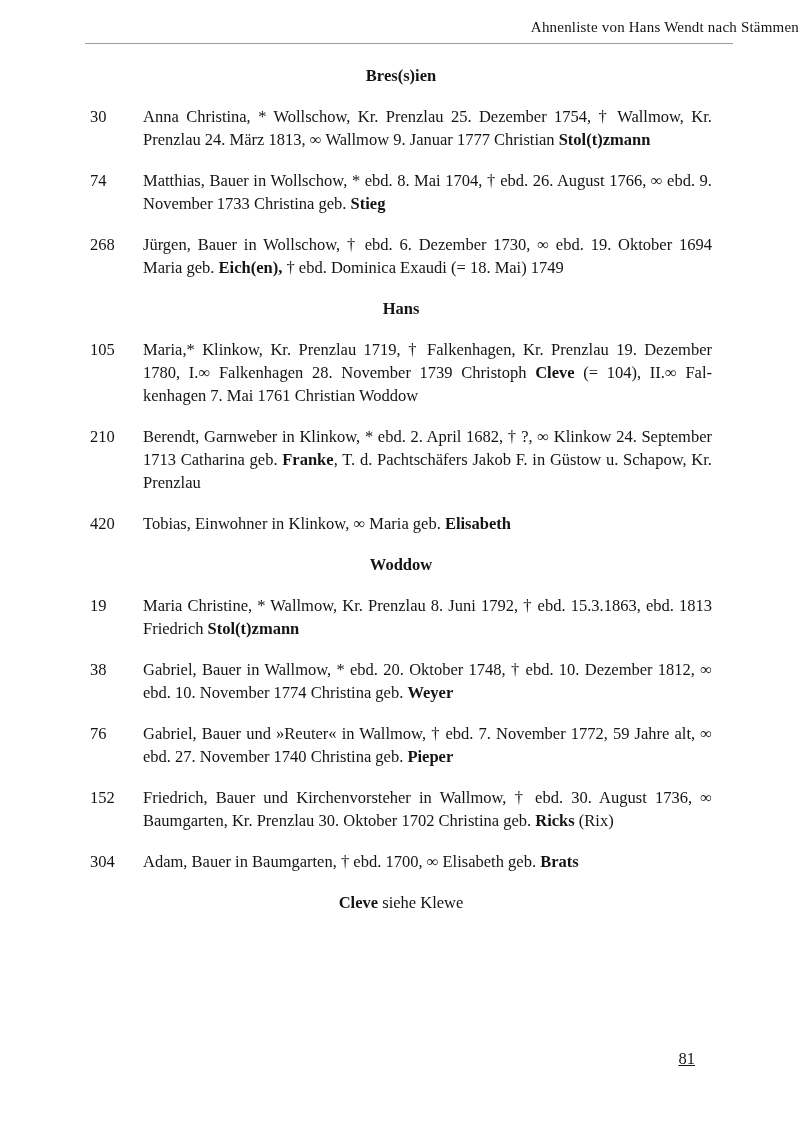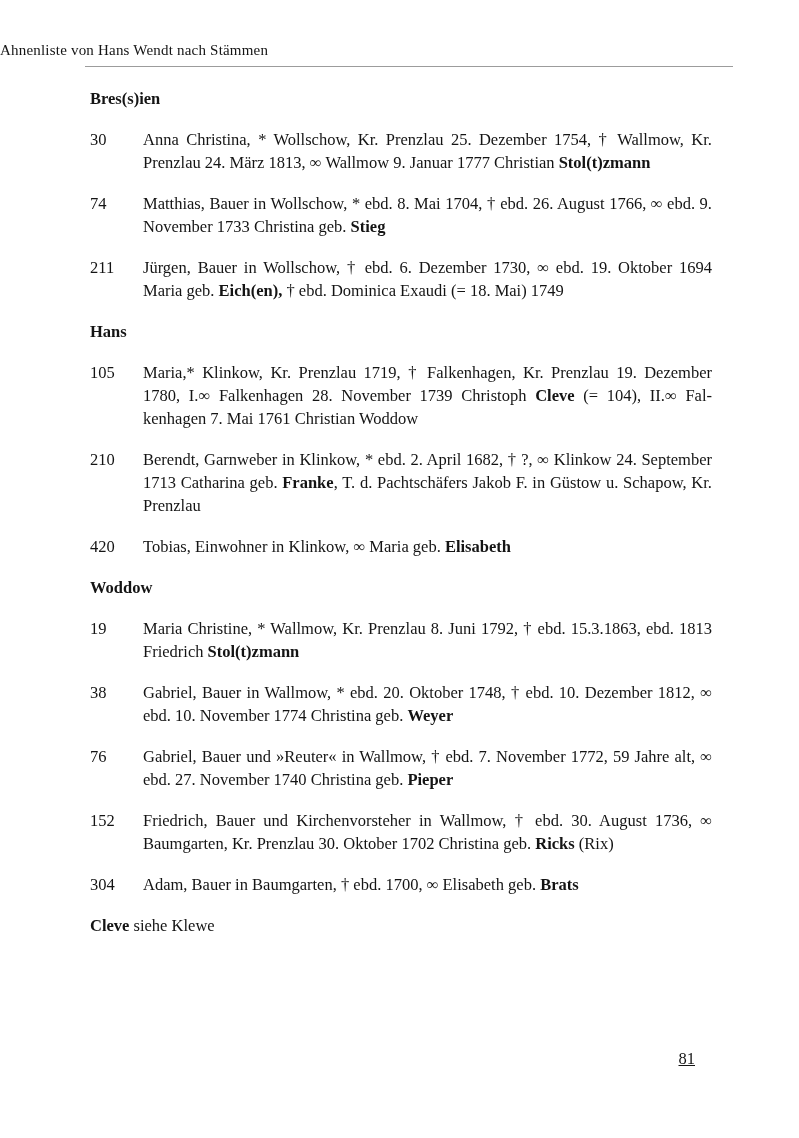--- a/index.html
+++ b/index.html
@@ -11,22 +11,22 @@
     position: relative;
     width: 799px;
     height: 1138px;
     background: #ffffff;
     color: #141414;
     font-family: "Liberation Serif", "DejaVu Serif", serif;
     overflow: hidden;
     box-sizing: border-box;
   }
   .running-head {
-    padding-top: 42px;
-    text-align: left;
+    padding-top: 19px;
+    text-align: right;
     font-size: 15px;
     line-height: 16px;
     letter-spacing: 0.2px;
   }
   .header-rule {
     border: 0;
     border-top: 1.5px solid #9c9c9c;
     width: 648px;
     margin: 8px 0 0 85px;
   }
@@ -34,20 +34,21 @@
     padding: 20px 87px 0 90px;
     font-size: 16.5px;
     line-height: 23px;
   }
   .section { margin: 0 0 18px 0; }
   .section-heading {
     font-size: 16.5px;
     line-height: 23px;
     font-weight: normal;
     margin: 0 0 18px 0;
+    text-align: center;
   }
   .entry {
     display: flex;
     margin: 0 0 18px 0;
   }
   .entry-number {
     flex: 0 0 53px;
     width: 53px;
   }
   .entry-text {
@@ -83,21 +84,21 @@
     <div class="entry-number">30</div>
     <div class="entry-text"><span>Anna Christina, * Wollschow, Kr. Prenzlau 25. Dezember 1754, † Wallmow, Kr. Prenzlau 24. März 1813, ∞ Wallmow 9. Januar 1777 Christian </span><span class="seg-b">Stol(t)zmann</span></div>
   </div>
 
   <div class="entry">
     <div class="entry-number">74</div>
     <div class="entry-text"><span>Matthias, Bauer in Wollschow, * ebd. 8. Mai 1704, † ebd. 26. August 1766, ∞ ebd. 9. November 1733 Christina geb. </span><span class="seg-b">Stieg</span></div>
   </div>
 
   <div class="entry">
-    <div class="entry-number">211</div>
+    <div class="entry-number">268</div>
     <div class="entry-text"><span>Jürgen, Bauer in Wollschow, † ebd. 6. Dezember 1730, ∞ ebd. 19. Oktober 1694 Maria geb. </span><span class="seg-b">Eich(en),</span><span> † ebd. Dominica Exaudi (= 18. Mai) 1749</span></div>
   </div>
 </div>
   </section>
 
   <section class="section">
     <h2 class="section-heading"><span class="seg-b">Hans</span></h2>
     <div class="entries">
   <div class="entry">
     <div class="entry-number">105</div>

